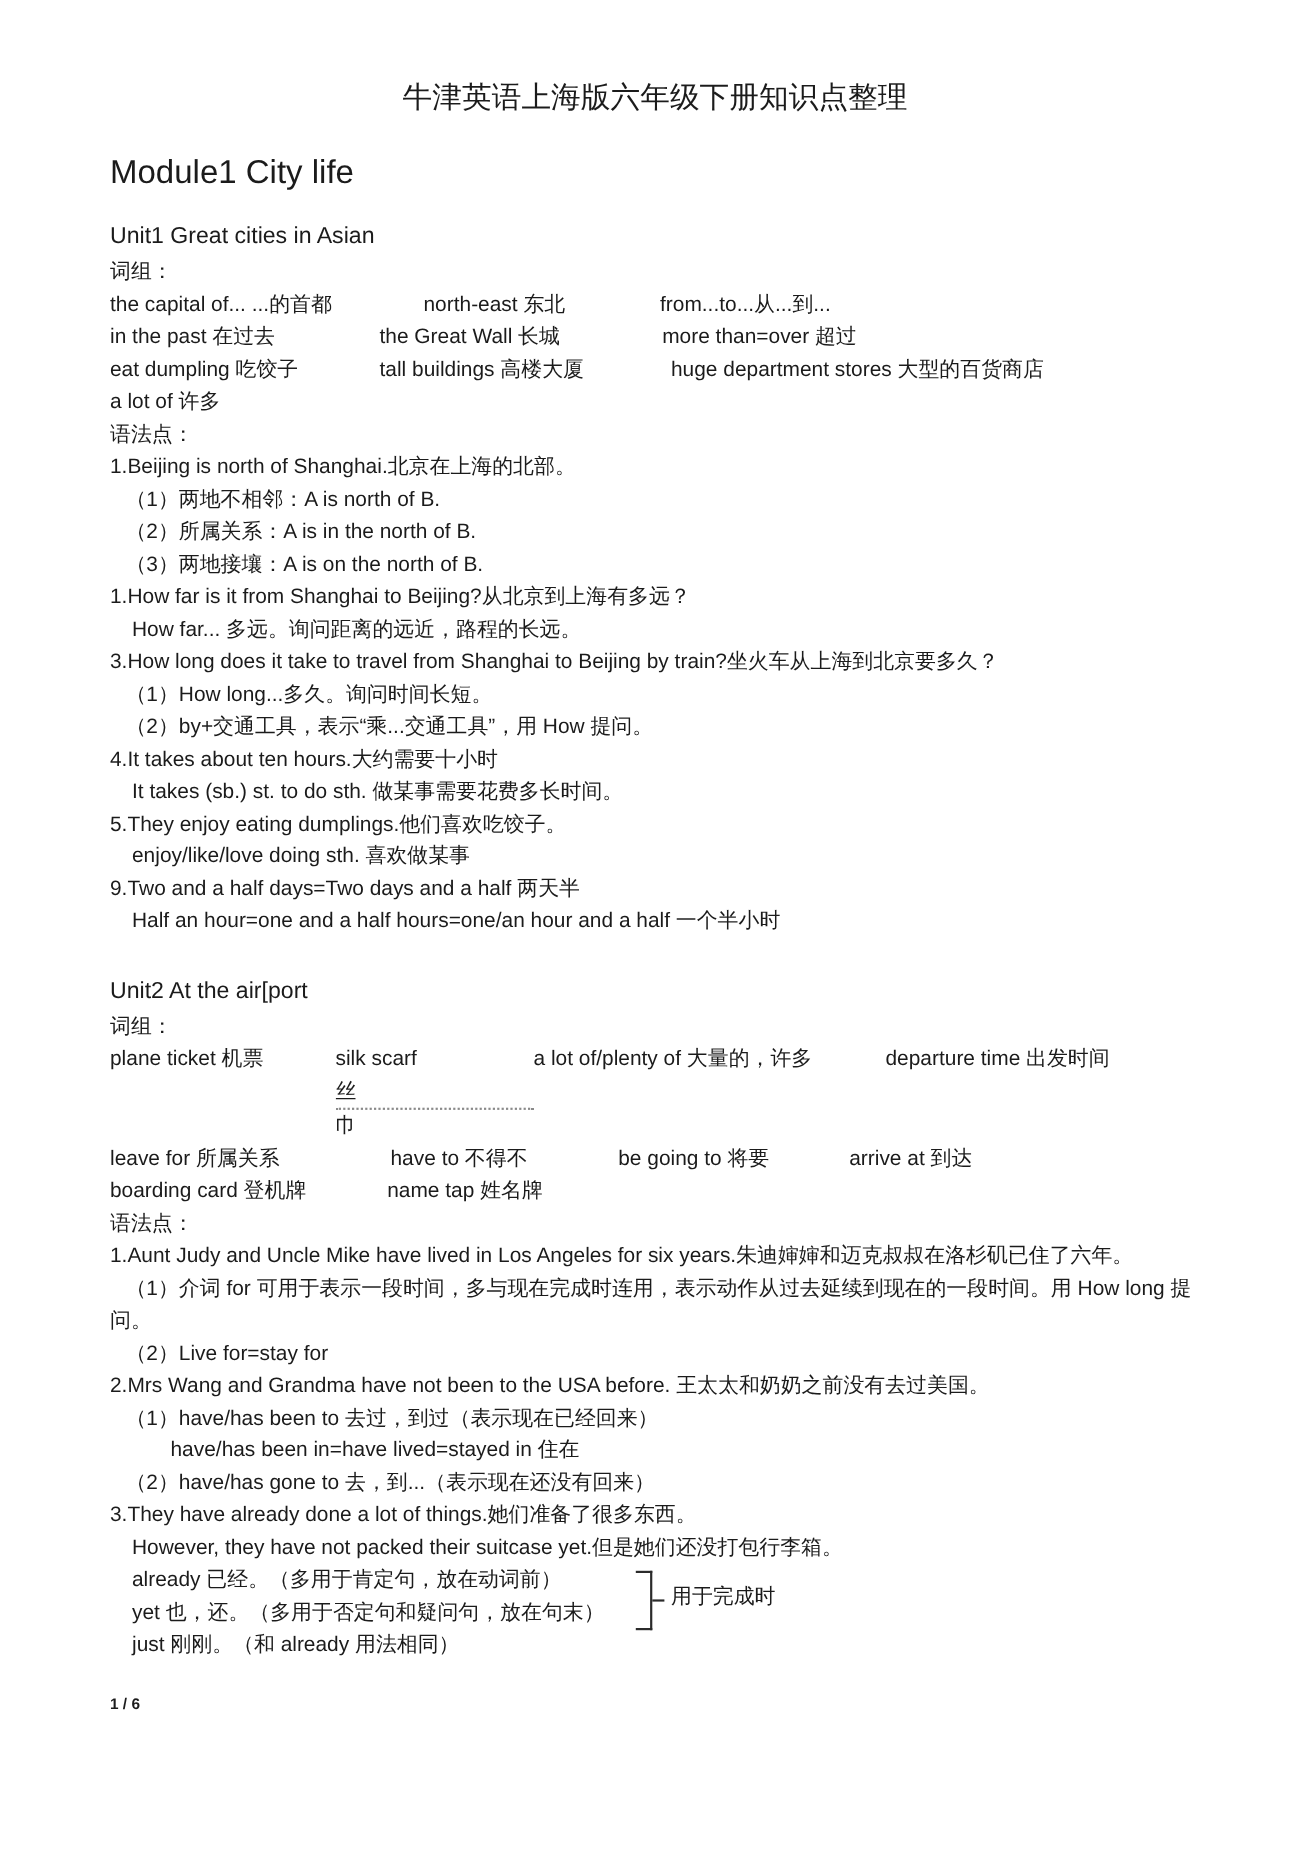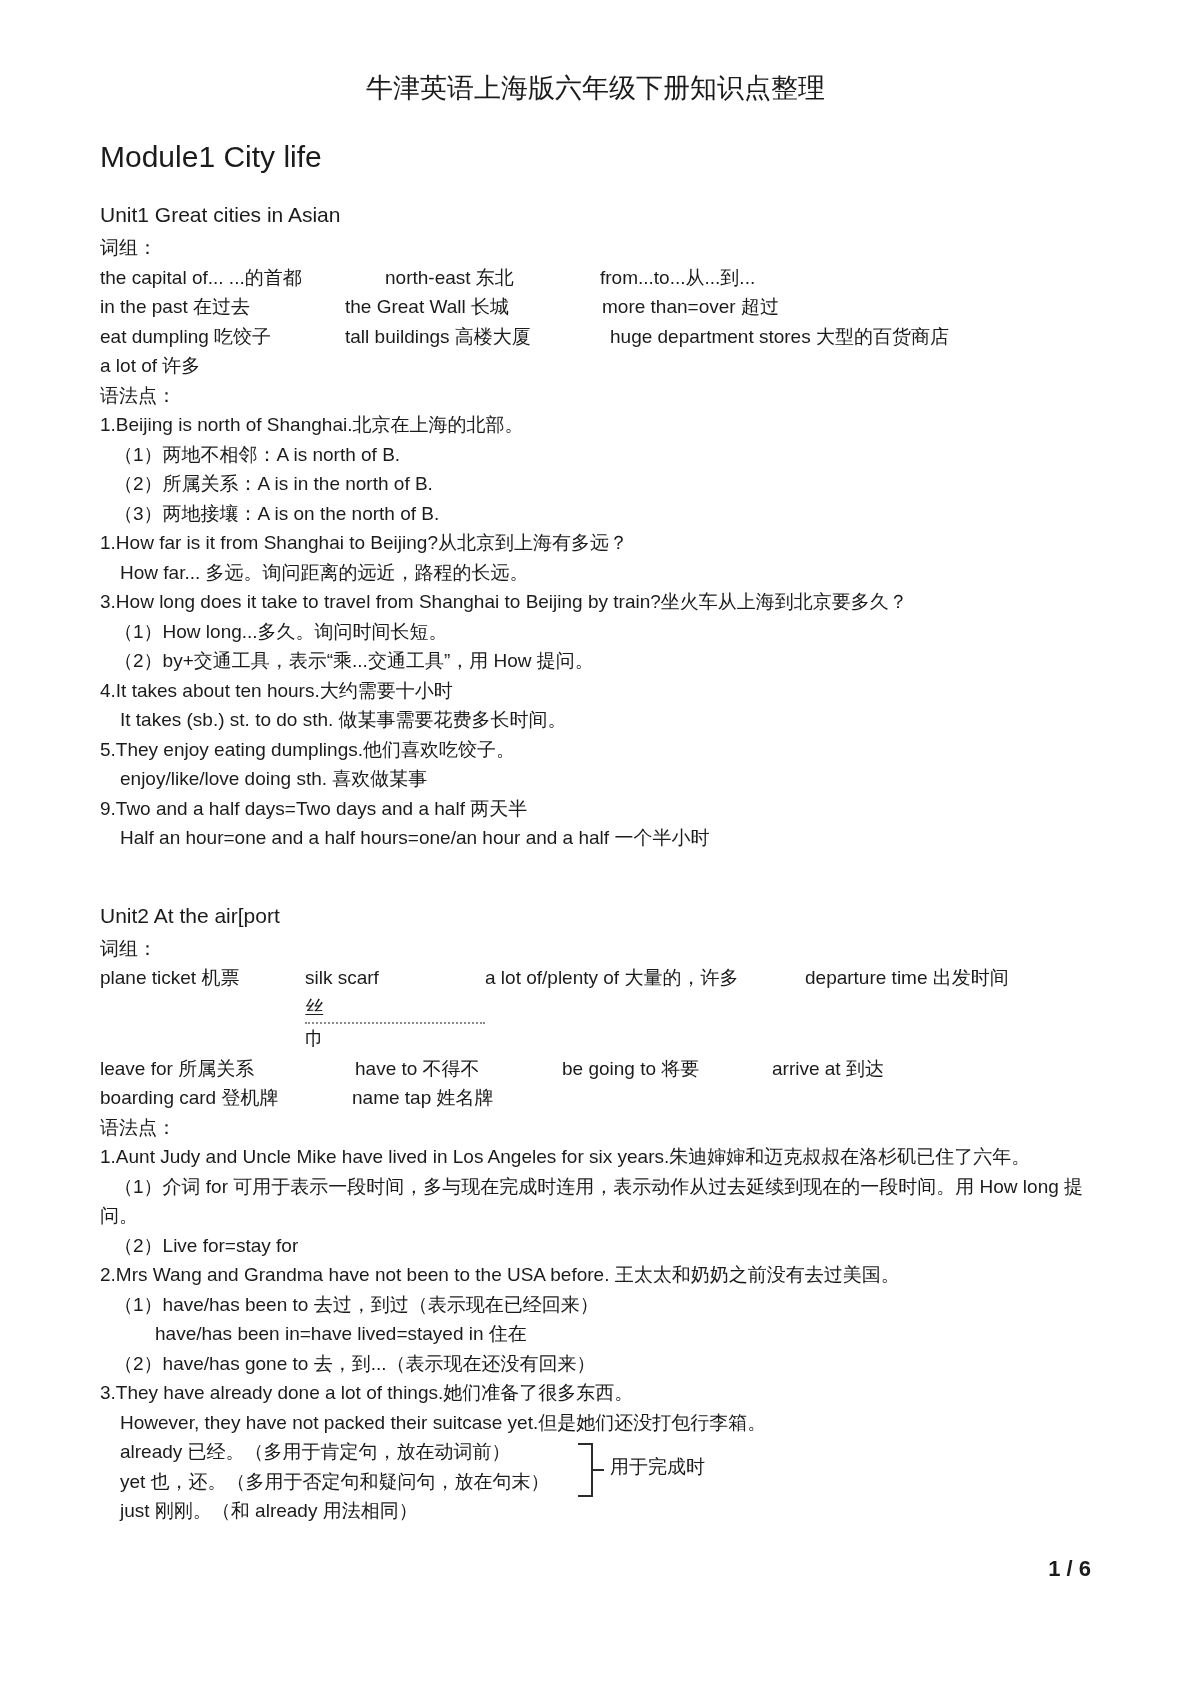--- a/index.html
+++ b/index.html
@@ -13,21 +13,21 @@
   .page { box-sizing:border-box; padding:70px 100px 0 100px; }
 
   .doc-title {
     text-align:center;
     font-family:"Liberation Serif","DejaVu Serif",serif;
     font-size:27px; font-weight:400;
     margin:0 0 34px 0;
   }
   .module-heading { font-size:30px; font-weight:400; margin:28px 0 29px 0; }
   .unit-heading  { font-size:21px; font-weight:400; margin:14px 0 6px 0; }
-  .unit2-gap { margin-top:51px; }
+  .unit2-gap { margin-top:36px; }
 
   .line  { font-size:19px; line-height:29.5px; margin:0; }
   .ind1  { text-indent:14px; }      
   .ind1b { padding-left:20px; }     
   .ind2  { padding-left:55px; }     
 
   .prow { display:flex; font-size:19px; line-height:29.5px; }
   .prow span { display:block; white-space:nowrap; }
   .w285{width:285px}.w215{width:215px}.w245{width:245px}.w257{width:257px}.w265{width:265px}
   .w205{width:205px}.w180{width:180px}.w320{width:320px}.w255{width:255px}
@@ -43,21 +43,21 @@
     border-right:2px solid #2b2b2b;
     border-bottom:2px solid #2b2b2b;
   }
   .brace::after {
     content:""; position:absolute; right:-13px; top:50%;
     width:11px; height:2px; margin-top:-1px; background:#2b2b2b;
   }
   .brace-label { position:absolute; left:510px; top:15px; white-space:nowrap; }
 
   .page-footer {
-    text-align:right; font-weight:bold; font-size:22px;
+    text-align:left; font-weight:bold; font-size:14px;
     margin-top:30px;
   }
 </style>
 </head>
 <body>
 
 <div class="page">
 
   <h1 class="doc-title">牛津英语上海版六年级下册知识点整理</h1>
 

